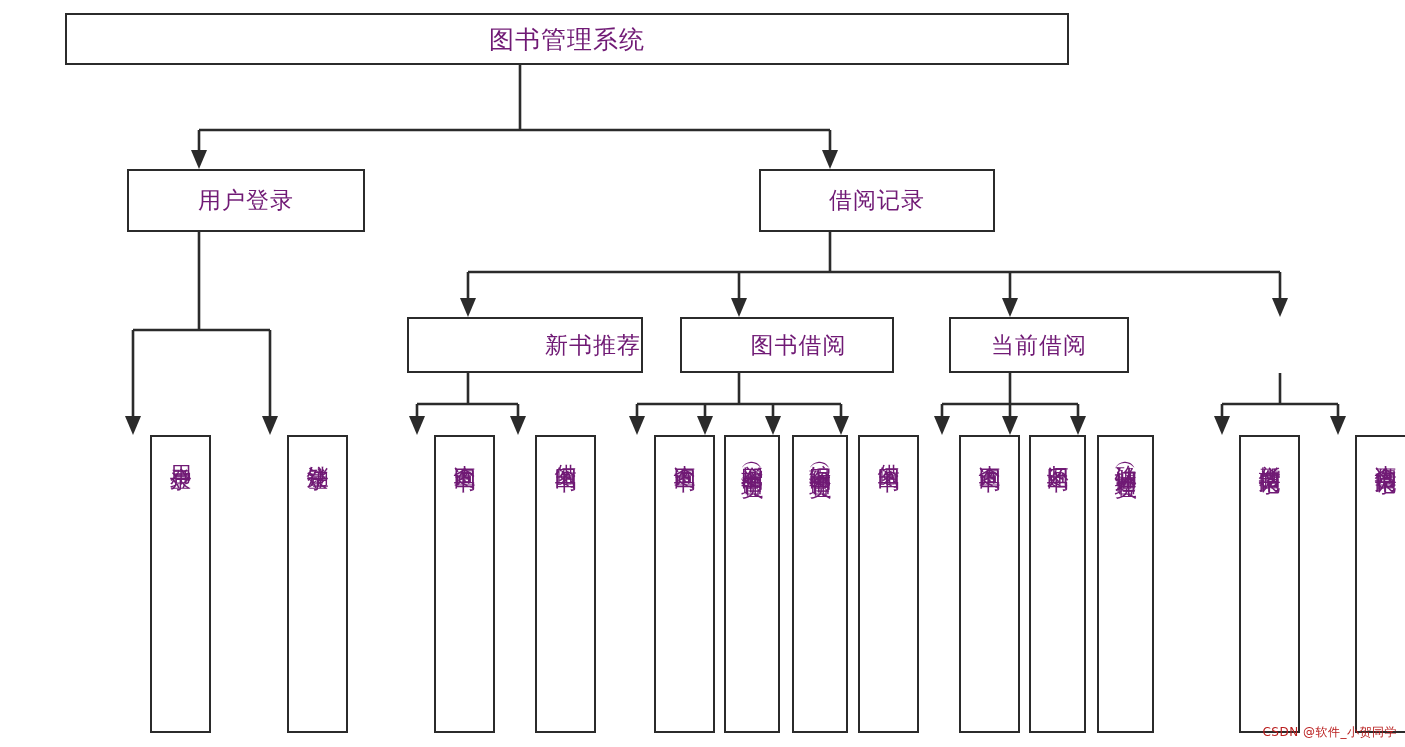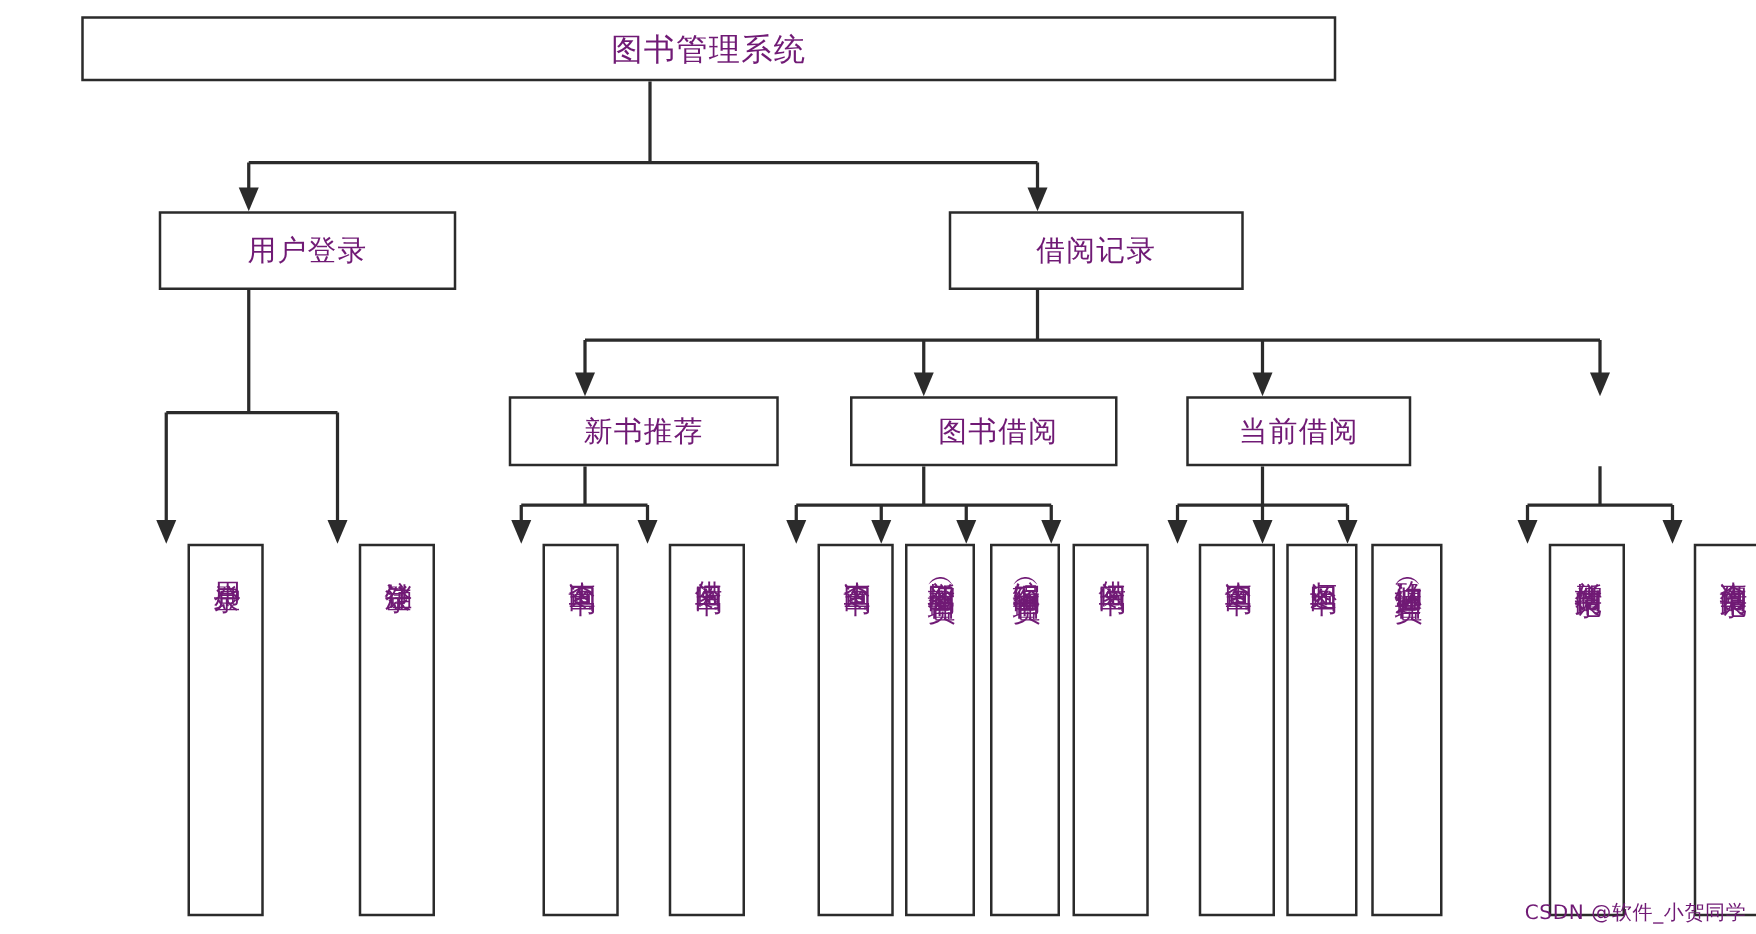--- a/index.html
+++ b/index.html
@@ -69,22 +69,22 @@
     line-height: 1.02;
     letter-spacing: 2px;
     white-space: nowrap;
     display: block;
   }
   
   #watermark {
     position: absolute;
     right: 8px;
     bottom: 6px;
-    font-size: 16px;
-    color: #701a75;
+    font-size: 12px;
+    color: #b91c1c;
     letter-spacing: 0.5px;
     user-select: none;
     white-space: nowrap;
   }
 </style>
 </head>
 <body>
 
 <div id="canvas">
 
@@ -157,21 +157,21 @@
     <span>图书管理系统</span>
   </div>
 
   <div class="node branch" style="left:80px; top:169px; width:238px; height:63px;">
     <span>用户登录</span>
   </div>
   <div class="node branch" style="left:712px; top:169px; width:236px; height:63px;">
     <span>借阅记录</span>
   </div>
 
-  <div class="node branch" style="left:360px; top:317px; width:216px; height:56px;">
+  <div class="node branch" style="left:360px; top:317px; width:236px; height:56px;justify-content:flex-end;">
     <span>新书推荐</span>
   </div>
   <div class="node branch" style="left:633px; top:317px; width:214px; height:56px;padding-left:23px;">
     <span>图书借阅</span>
   </div>
   <div class="node branch" style="left:902px; top:317px; width:180px; height:56px;">
     <span>当前借阅</span>
   </div>
 
   <div class="node leaf" style="left:103px; top:435px; width:61px; height:298px;">

